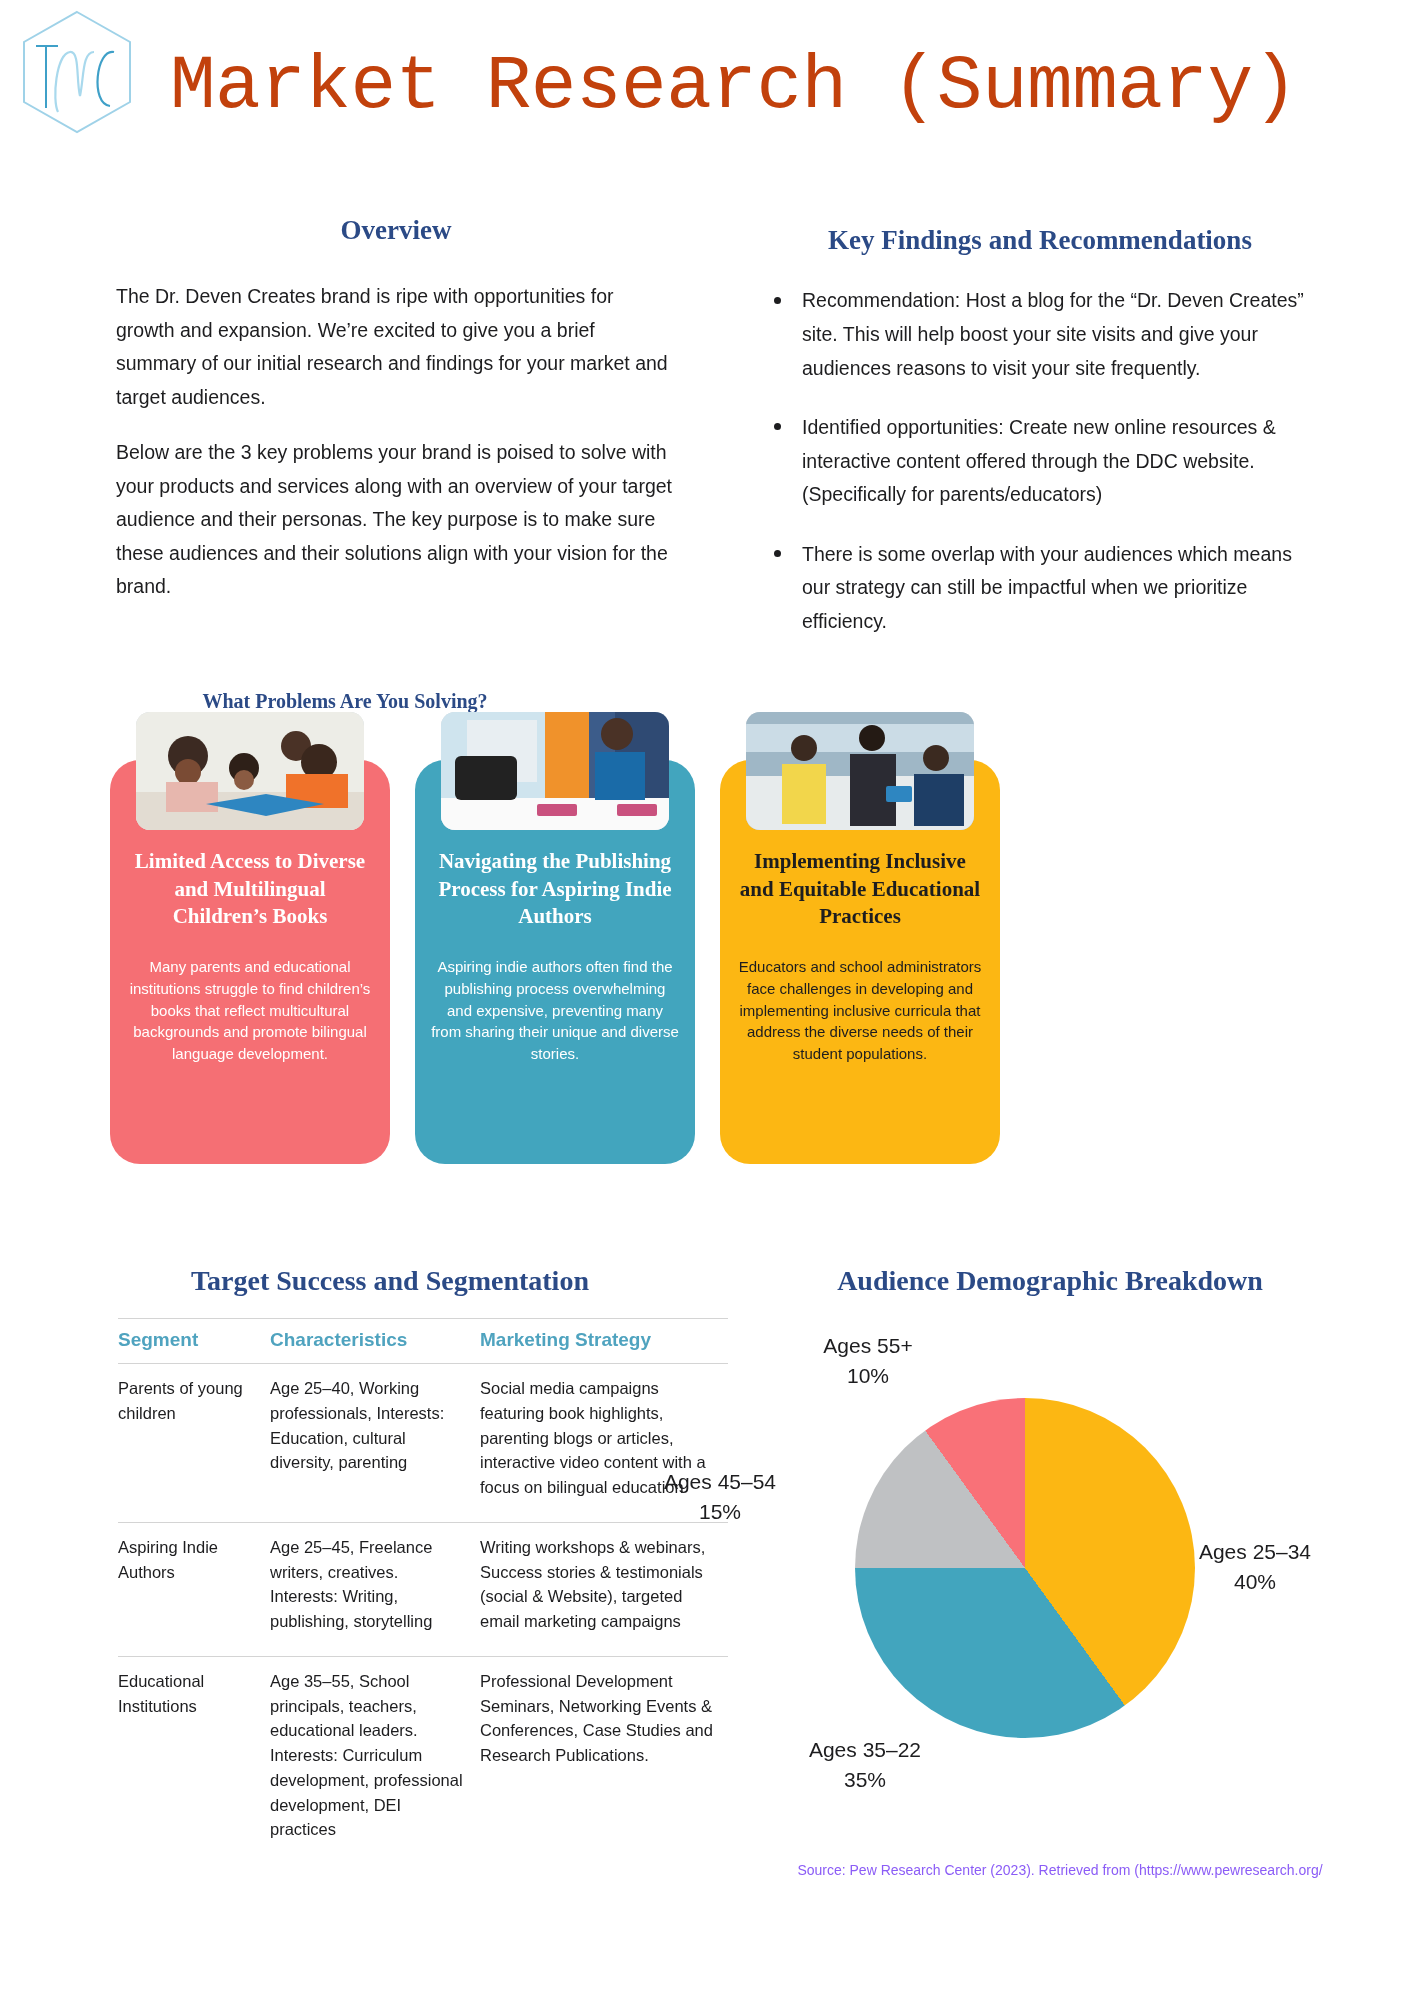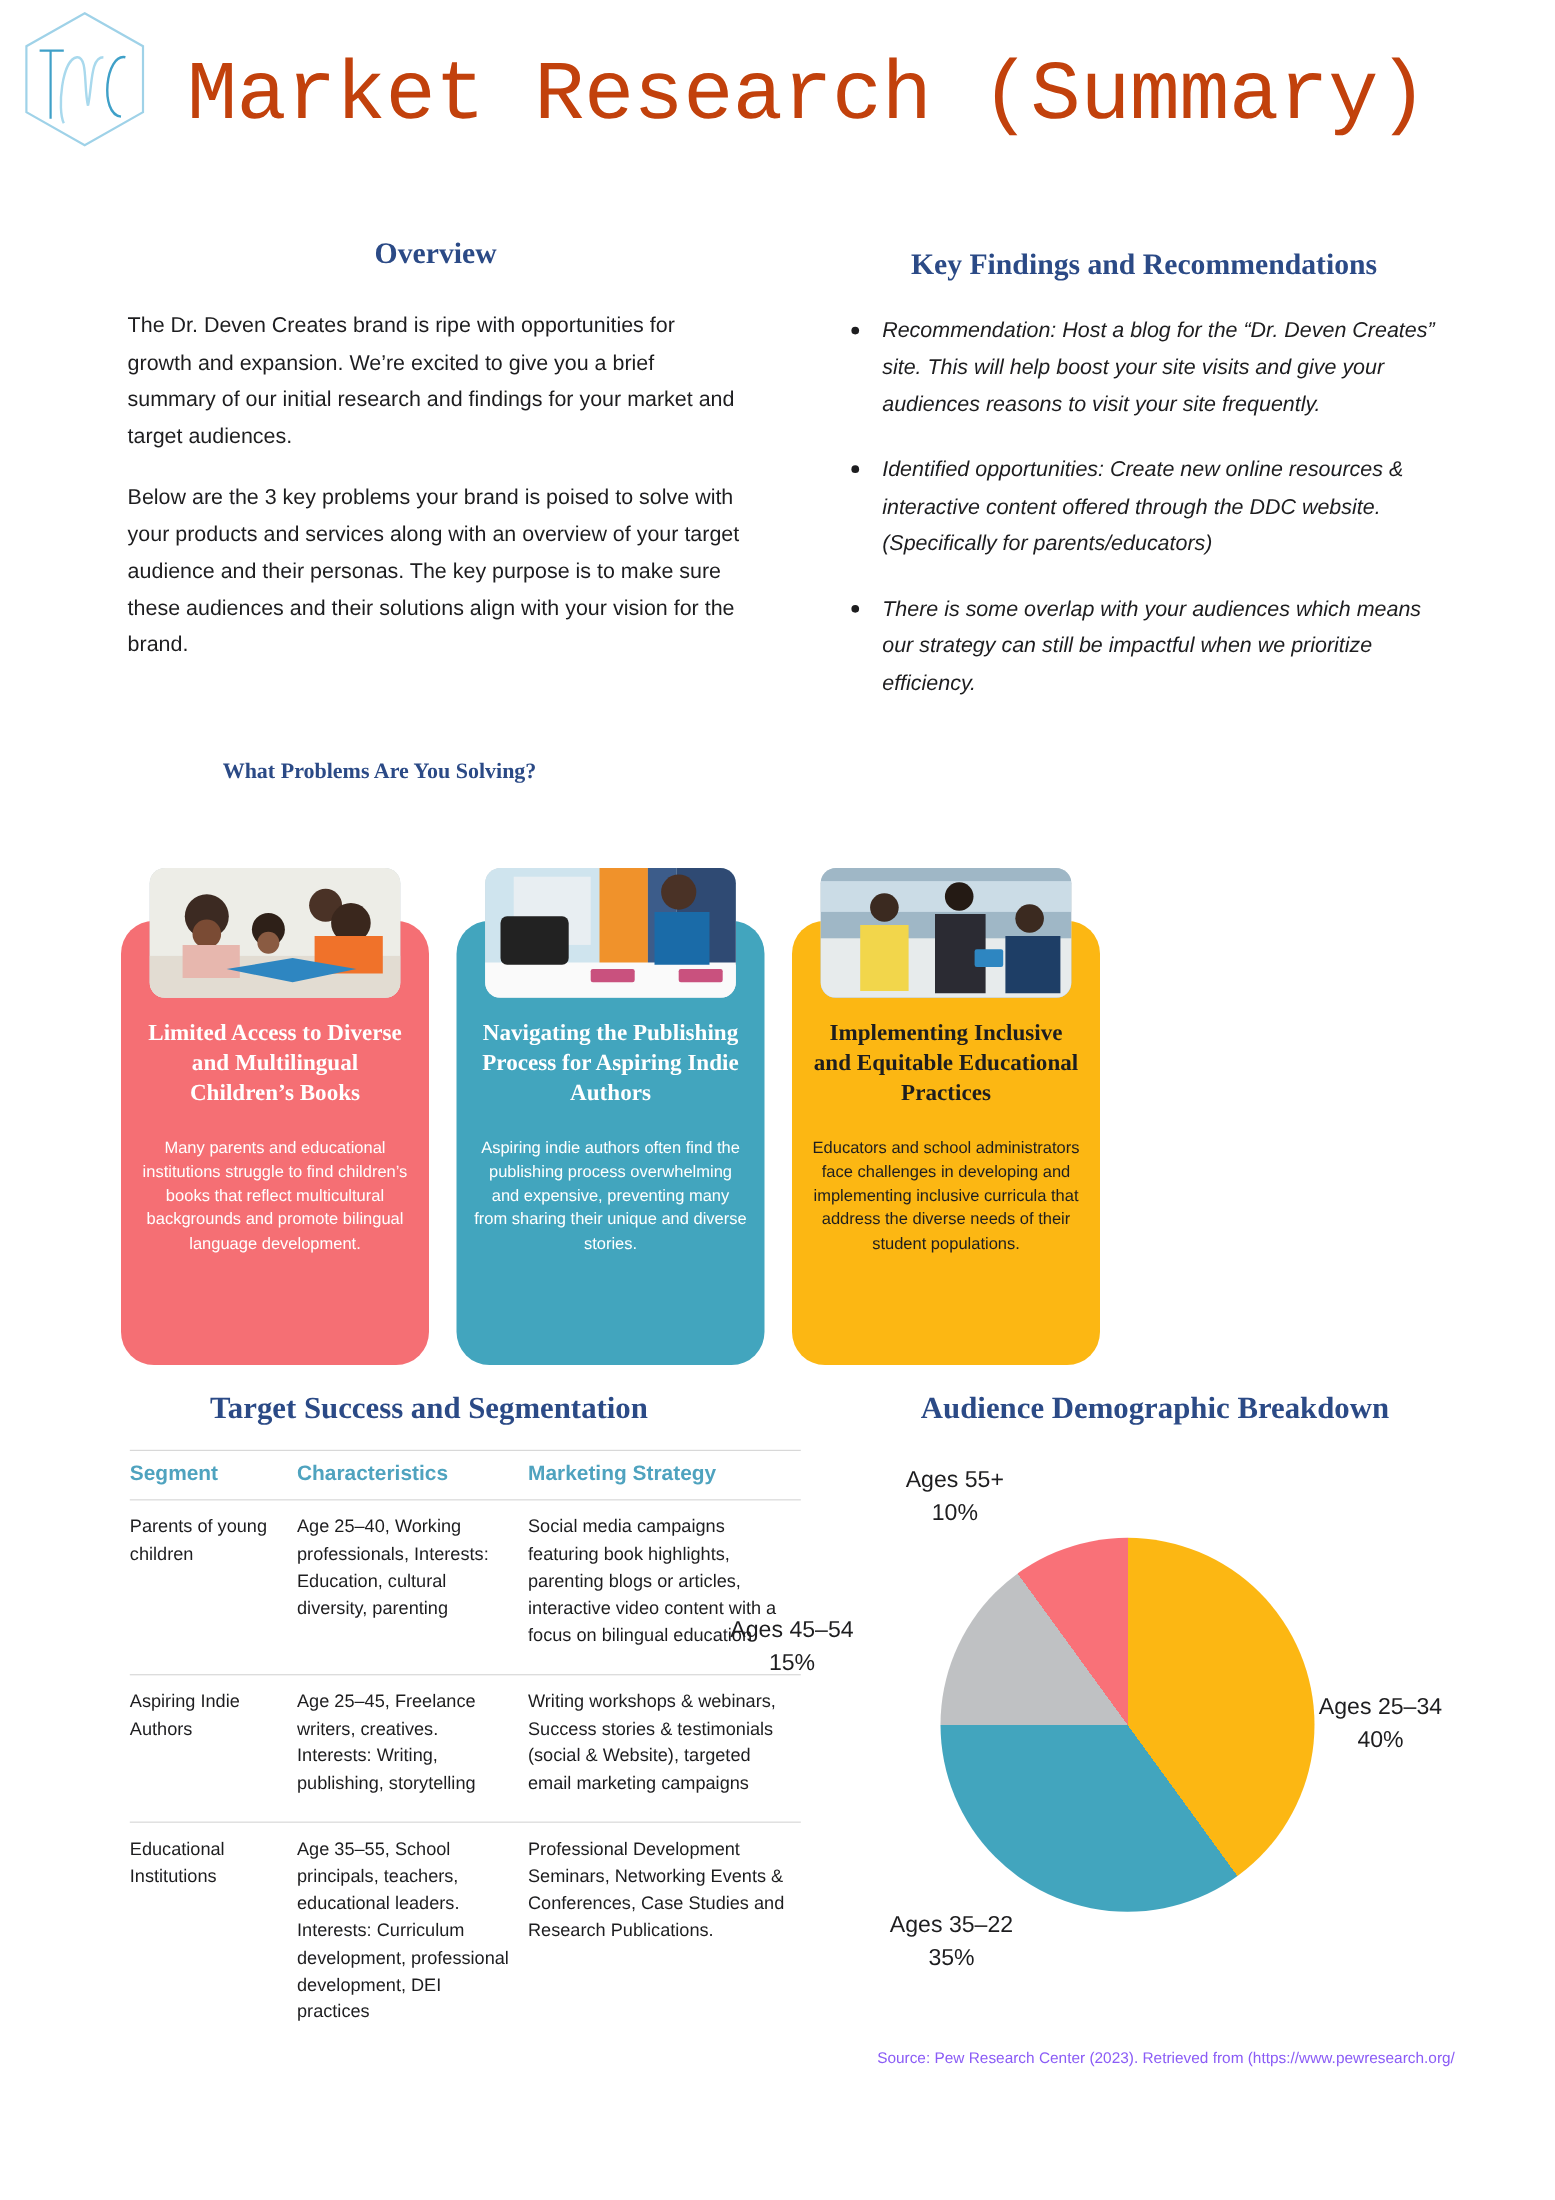--- a/index.html
+++ b/index.html
@@ -32,33 +32,33 @@
   #overview { position:absolute; left:116px; top:215px; width:560px; }
   #overview .sec-head { font-size:27px; margin-bottom:34px; }
   #overview p {
     font-size:19.5px; line-height:1.72; color:#1d1d1f;
     margin-bottom:22px; text-align:left;
   }
 
   
   #findings { position:absolute; left:760px; top:222px; width:560px; }
   #findings .sec-head { font-size:27px; line-height:1.35; margin-bottom:26px; }
-  #findings ul { list-style:none;font-style:italic; }
+  #findings ul { list-style:none; }
   #findings li {
     position:relative; padding-left:42px; margin-bottom:26px;
     font-size:19.5px; line-height:1.72; color:#1d1d1f;
   }
   #findings li .bul {
     position:absolute; left:14px; top:0.62em;
     width:7px; height:7px; border-radius:50%; background:#1d1d1f;
   }
 
   
   #problems-head { position:absolute; left:0; top:690px; width:690px; font-size:20px; }
-  .cards { position:absolute; left:110px; top:789px; width:1210px; height:460px; }
+  .cards { position:absolute; left:110px; top:712px; width:1210px; height:460px; }
   .card {
     position:absolute; top:48px; width:280px; height:404px;
     border-radius:30px; text-align:center;
     padding:0 22px;
   }
   .card.c1 { left:0;   background:#F56F74; }
   .card.c2 { left:305px; background:#42A5BE; }
   .card.c3 { left:610px; background:#FCB713; }
   .card .photo {
     position:absolute; top:-48px; left:50%; transform:translateX(-50%);

